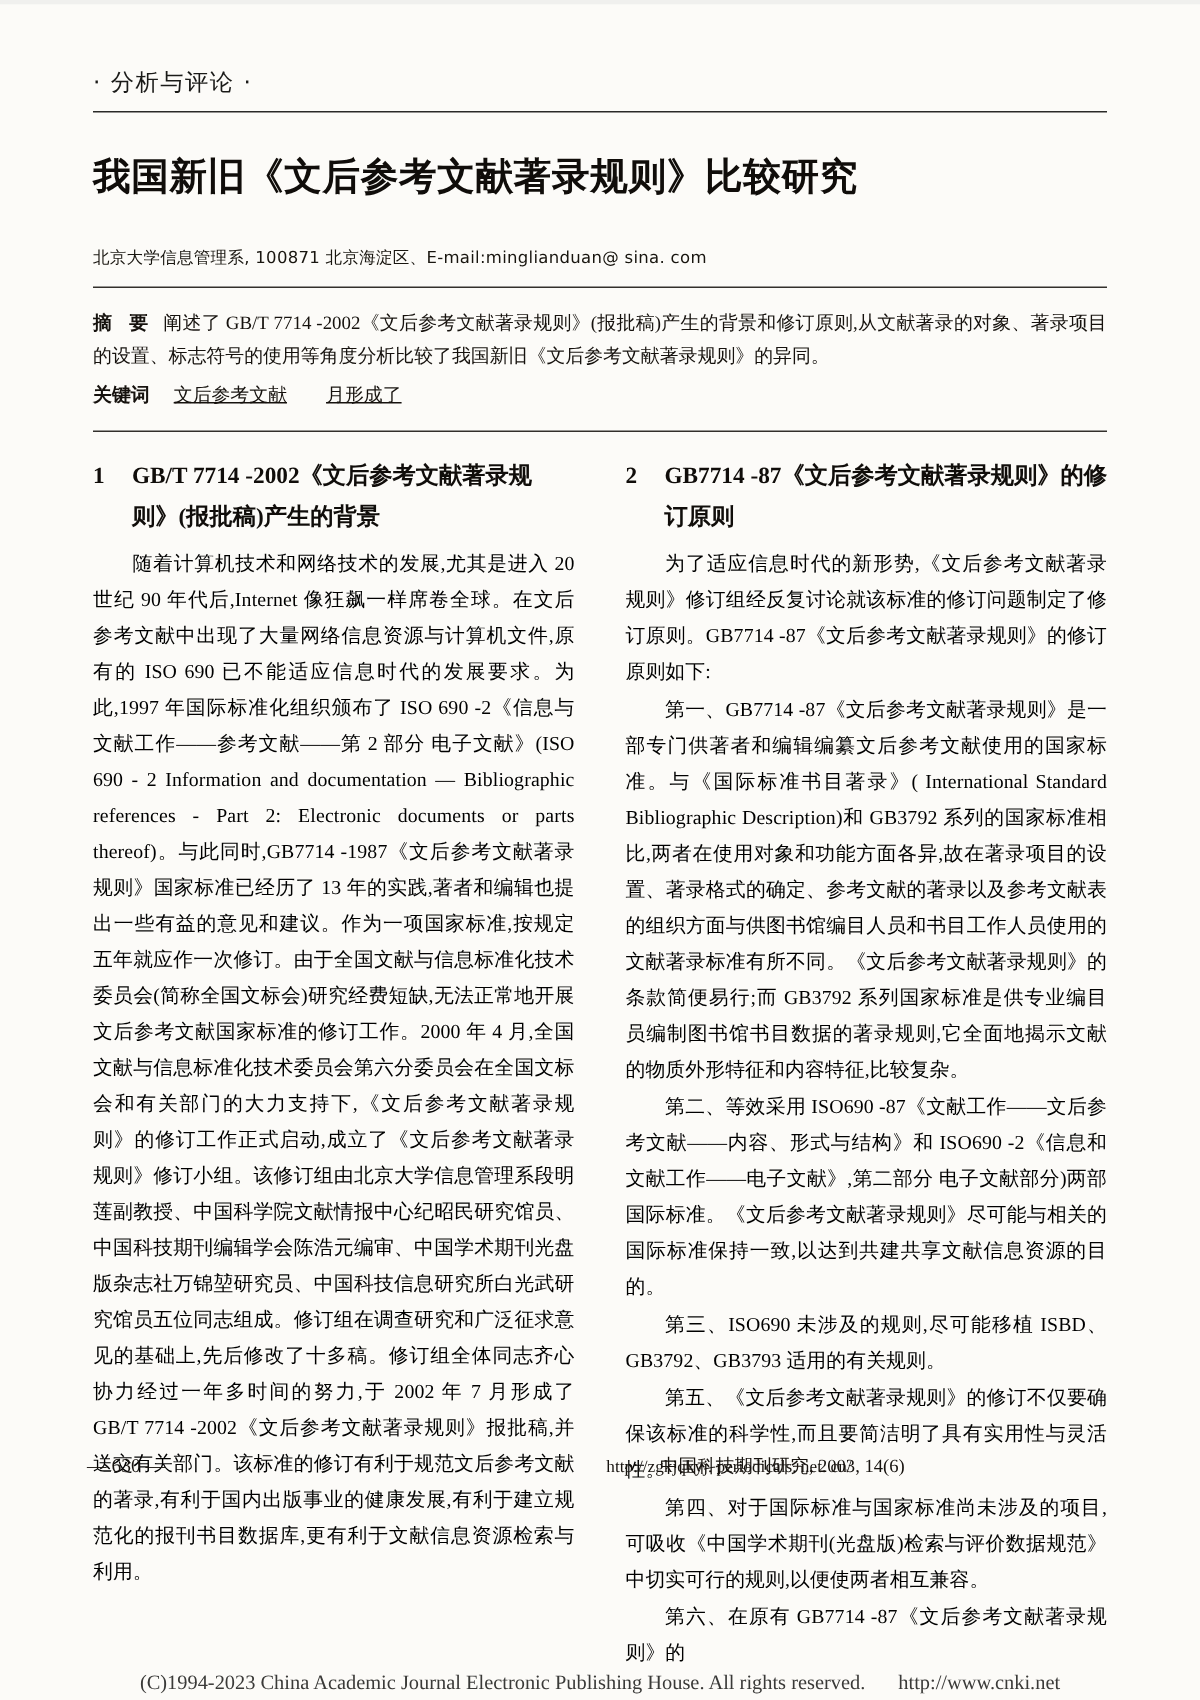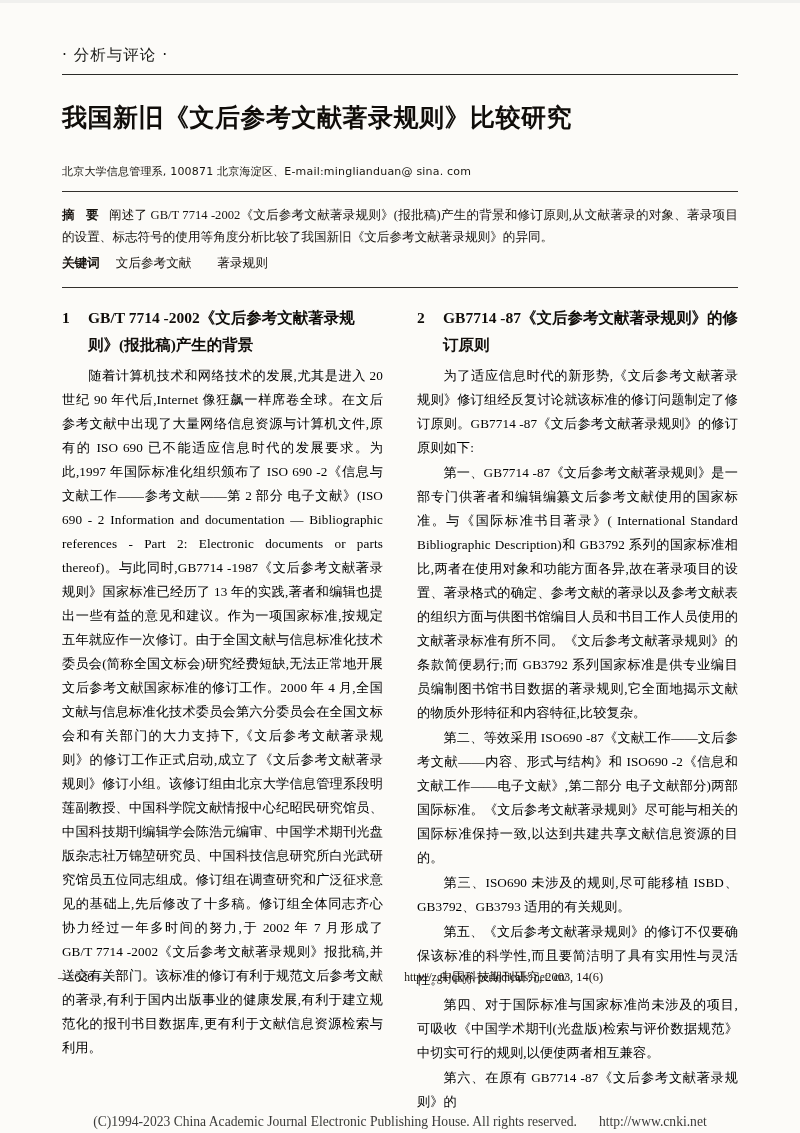--- a/index.html
+++ b/index.html
@@ -98,20 +98,21 @@
     line-height: 1.8;
     margin-top: 4px;
     color: #16120e;
   }
   .keywords .lbl {
     font-weight: bold;
     margin-right: 16px;
   }
   .keywords .kw {
     margin-right: 26px;
+    text-decoration: underline;
   }
   .rule-bottom {
     border-bottom: 1.1px solid #33302c;
     width: 676px;
     margin-top: 12px;
     margin-bottom: 16px;
   }
   
   .cols {
     display: flex;
@@ -202,21 +203,21 @@
 
       <div class="affil">北京大学信息管理系, 100871   北京海淀区、E-mail:minglianduan@ sina. com</div>
 
       <div class="rule-mid"></div>
 
       <div class="abstract">
         <span class="lbl">摘 要</span><span>阐述了 GB/T 7714 -2002《文后参考文献著录规则》(报批稿)产生的背景和修订原则,从文献著录的对象、著录项目的设置、标志符号的使用等角度分析比较了我国新旧《文后参考文献著录规则》的异同。</span>
       </div>
 
       <div class="keywords">
-        <span class="lbl">关键词</span><span class="kw">文后参考文献</span><span class="kw">著录规则</span>
+        <span class="lbl">关键词</span><span class="kw">文后参考文献</span><span class="kw">月形成了</span>
       </div>
 
       <div class="rule-bottom"></div>
 
       <div class="cols">
 
         <div class="col">
           <div class="sec-head">
             <span class="sec-num">1</span>
             <span class="sec-txt">GB/T 7714 -2002《文后参考文献著录规则》(报批稿)产生的背景</span>

